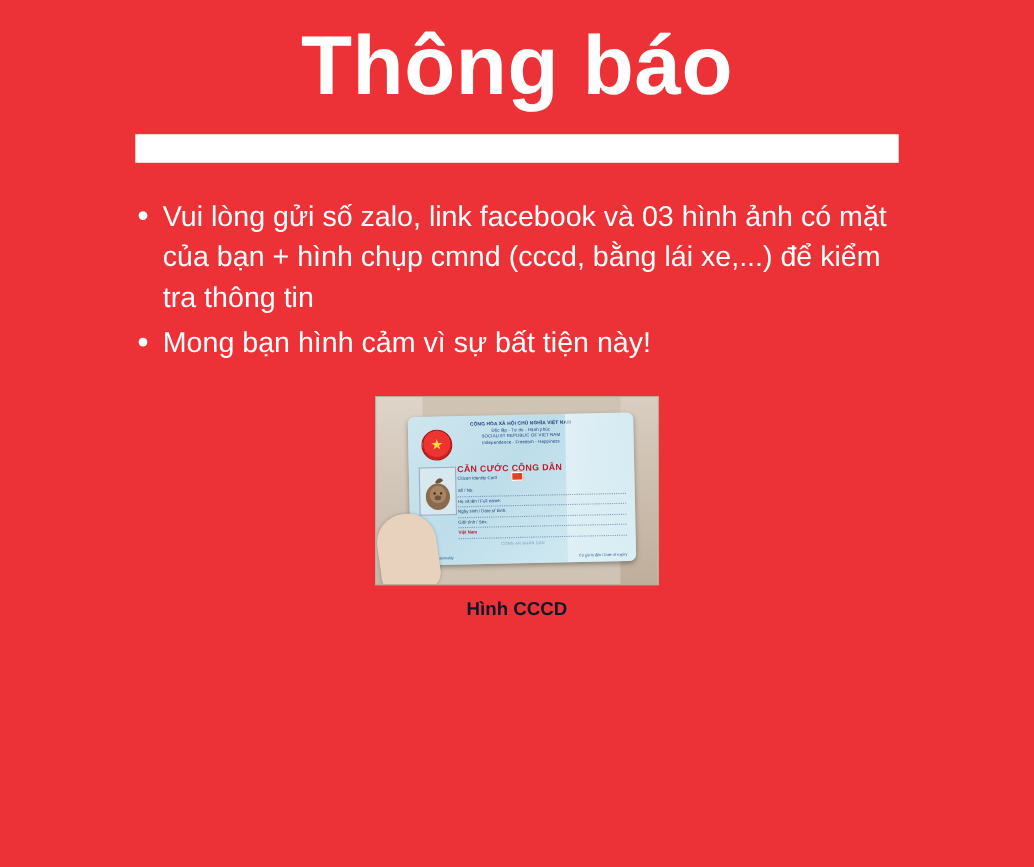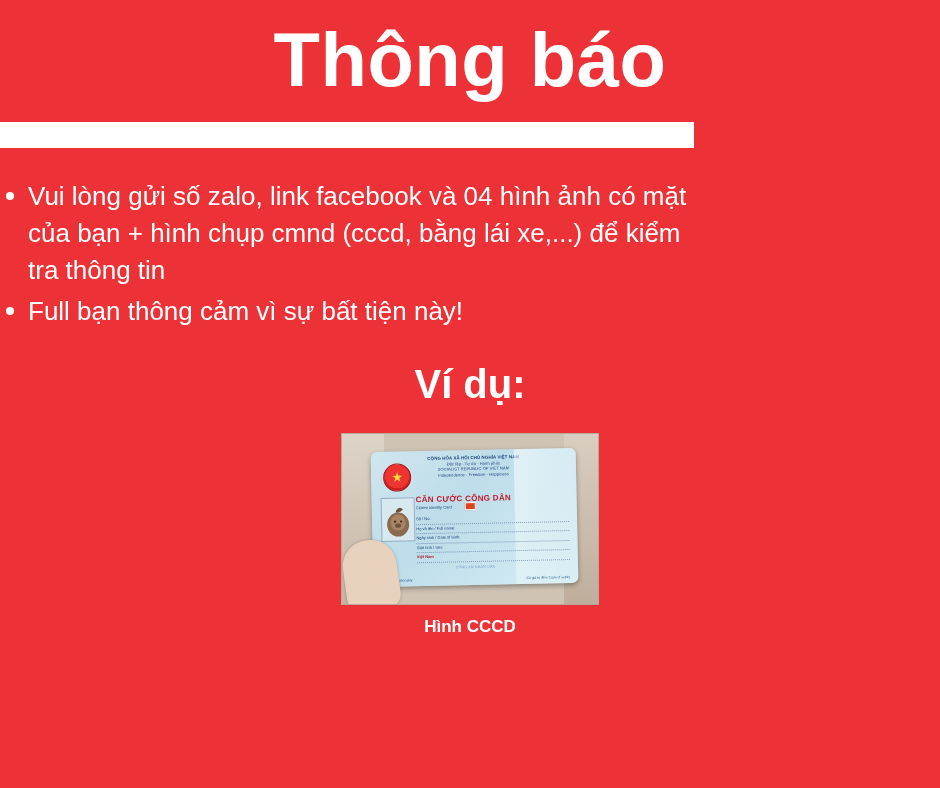--- a/index.html
+++ b/index.html
@@ -15,20 +15,21 @@
     overflow: hidden;
     position: relative;
   }
 
   .page {
     width: 940px;
     height: 788px;
     box-sizing: border-box;
     display: flex;
     flex-direction: column;
+    align-items: center;
   }
 
   .title {
     margin-top: 22px;
     font-size: 76px;
     font-weight: bold;
     letter-spacing: 0.5px;
     line-height: 1.0;
     text-align: center;
   }
@@ -82,21 +83,21 @@
   .img-block {
     display: flex;
     flex-direction: column;
     align-items: center;
   }
 
   .caption {
     margin-top: 12px;
     font-size: 17px;
     font-weight: bold;
-    color: #ffffff;
+    color: #0f172a;
   }
 
   
   .cccd-photo {
     width: 256px;
     height: 170px;
     background: #cfc3b4;
     border: 1px solid #b9ab9b;
     position: relative;
     overflow: hidden;
@@ -245,25 +246,24 @@
 </head>
 <body>
 
 <div class="page">
 
   <div class="title">Thông báo</div>
 
   <div class="rule"></div>
 
   <ul class="bullets">
-    <li>Vui lòng gửi số zalo, link facebook và 04 hình ảnh có mặt của bạn + hình chụp cmnd (cccd, bằng lái xe,...) để kiểm tra thông tin</li>
-    <li>Full bạn thông cảm vì sự bất tiện này!</li>
+    <li>Vui lòng gửi số zalo, link facebook và 03 hình ảnh có mặt của bạn + hình chụp cmnd (cccd, bằng lái xe,...) để kiểm tra thông tin</li>
+    <li>Mong bạn hình cảm vì sự bất tiện này!</li>
   </ul>
 
-  <div class="example-title">Ví dụ:</div>
 
   <div class="images-row">
 
     <div class="img-block">
       <div class="cccd-photo">
         <div class="cccd-bg-left"></div>
         <div class="cccd-bg-right"></div>
 
         <div class="card">
           <div class="sheen"></div>

